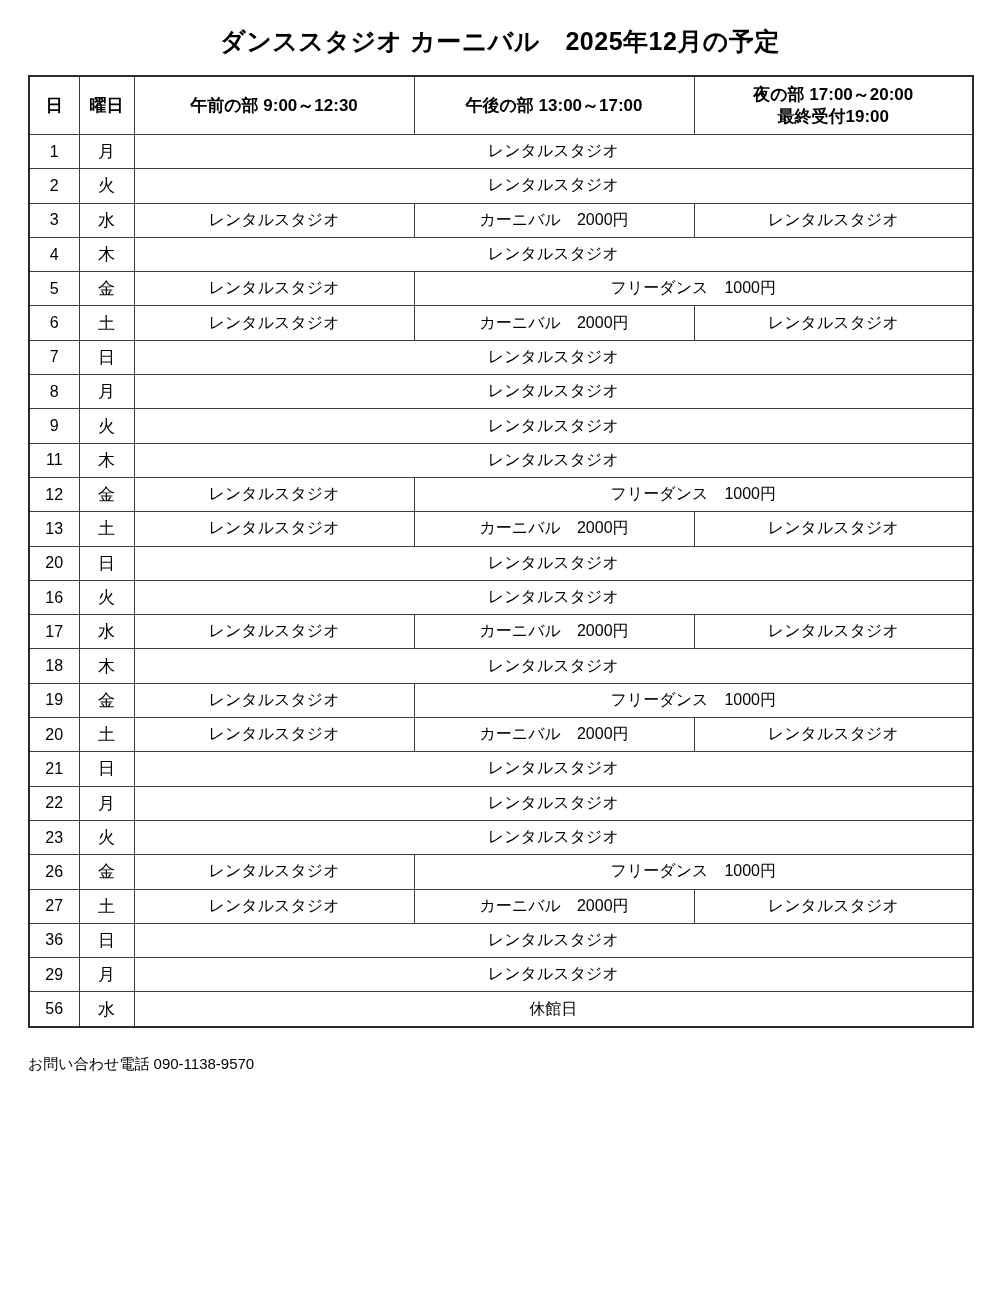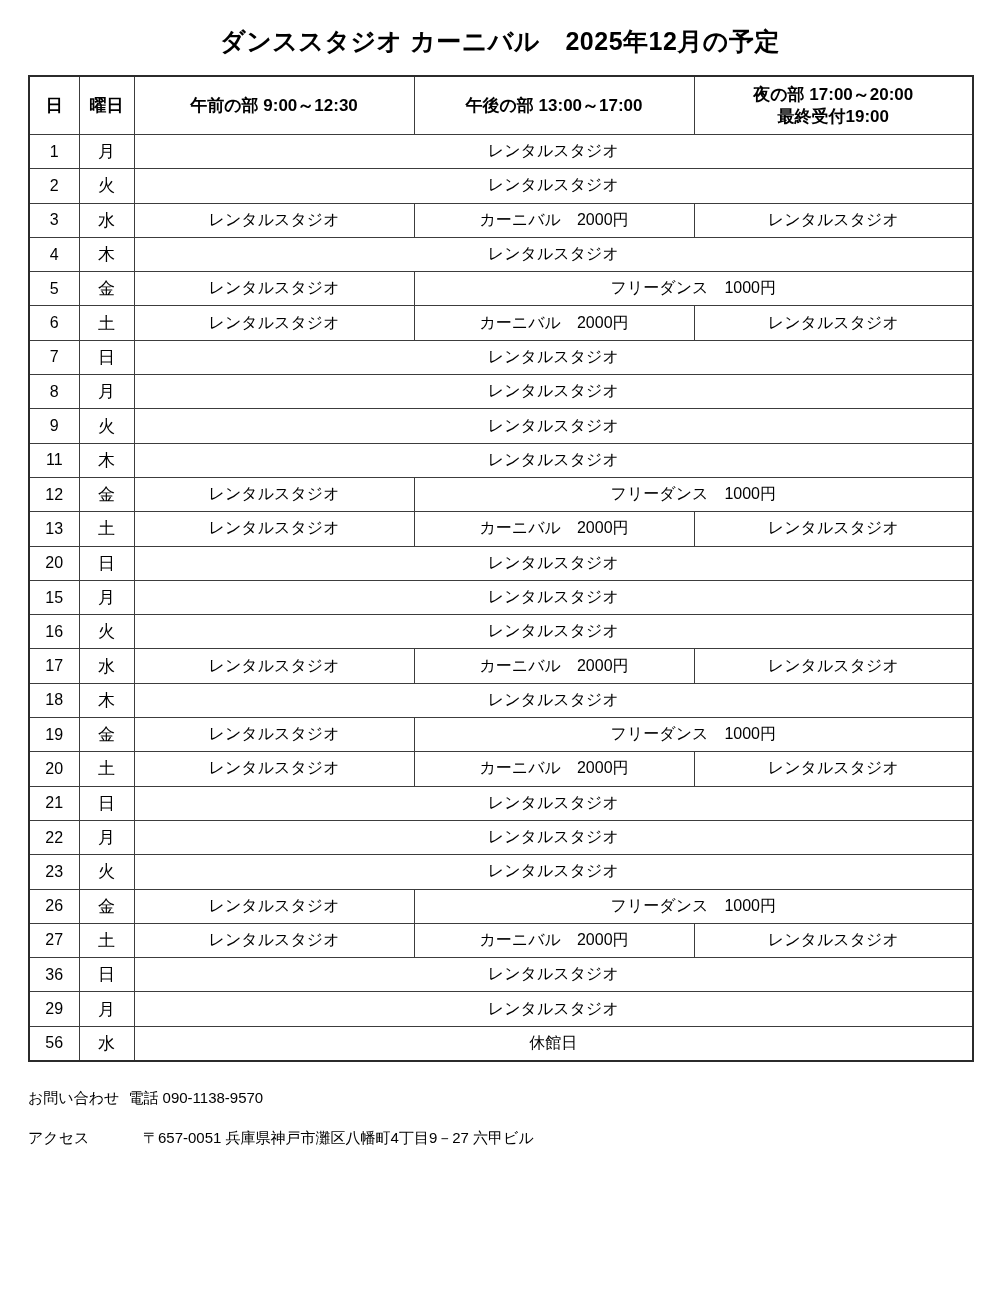--- a/index.html
+++ b/index.html
@@ -53,21 +53,21 @@
   tbody td.c-day { font-size: 16px; }
   tbody td.c-wd  { font-size: 17px; }
   .footer {
     margin: 27px 0 0 28px;
     font-size: 15px;
   }
   .footer-line { margin-bottom: 21px; }
   .label-wrap { display: inline-block; }
   .label-wrap.wide { width: 115px; }
   .u { text-underline-offset: 3px; }
-  .footer-value { margin-left: 9px; }
+  .footer-value { }
   .label-wrap.wide + .footer-value { margin-left: 0; }
 </style>
 </head>
 <body>
 
 <div class="page">
 
   <div class="title">ダンススタジオ カーニバル　2025年12月の予定</div>
 
   <table class="schedule">
@@ -158,25 +158,20 @@
           <td class="c-slot" colspan="1">レンタルスタジオ</td>
           <td class="c-slot" colspan="1">カーニバル　2000円</td>
           <td class="c-slot" colspan="1">レンタルスタジオ</td>
         </tr>
         <tr>
           <td class="c-day">20</td>
           <td class="c-wd">日</td>
           <td class="c-slot" colspan="3">レンタルスタジオ</td>
         </tr>
         <tr>
-          <td class="c-day">15</td>
-          <td class="c-wd">月</td>
-          <td class="c-slot" colspan="3">レンタルスタジオ</td>
-        </tr>
-        <tr>
           <td class="c-day">16</td>
           <td class="c-wd">火</td>
           <td class="c-slot" colspan="3">レンタルスタジオ</td>
         </tr>
         <tr>
           <td class="c-day">17</td>
           <td class="c-wd">水</td>
           <td class="c-slot" colspan="1">レンタルスタジオ</td>
           <td class="c-slot" colspan="1">カーニバル　2000円</td>
           <td class="c-slot" colspan="1">レンタルスタジオ</td>
@@ -242,18 +237,15 @@
           <td class="c-wd">水</td>
           <td class="c-slot" colspan="3">休館日</td>
         </tr>
       </tbody>
   </table>
 
   <div class="footer">
     <div class="footer-line">
       <span class="label-wrap"><span class="u">お問い合わせ</span></span><span class="footer-value">電話 090-1138-9570</span>
     </div>
-    <div class="footer-line">
-      <span class="label-wrap wide"><span class="u">アクセス</span></span><span class="footer-value">〒657-0051 兵庫県神戸市灘区八幡町4丁目9－27 六甲ビル</span>
-    </div>
   </div>
 
 </div>
 
 </body></html>

